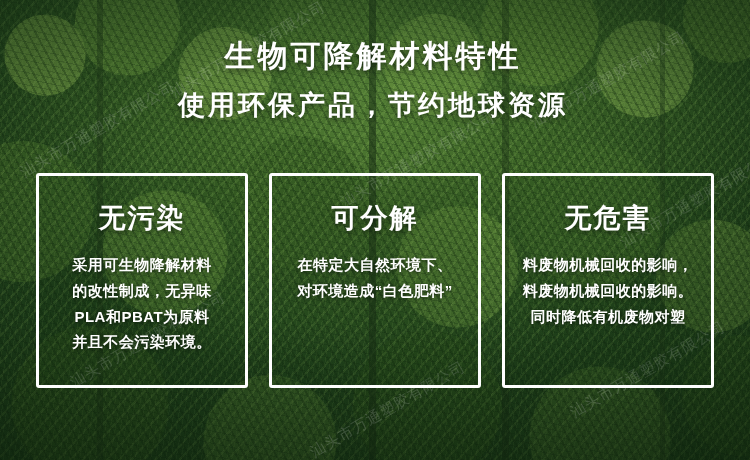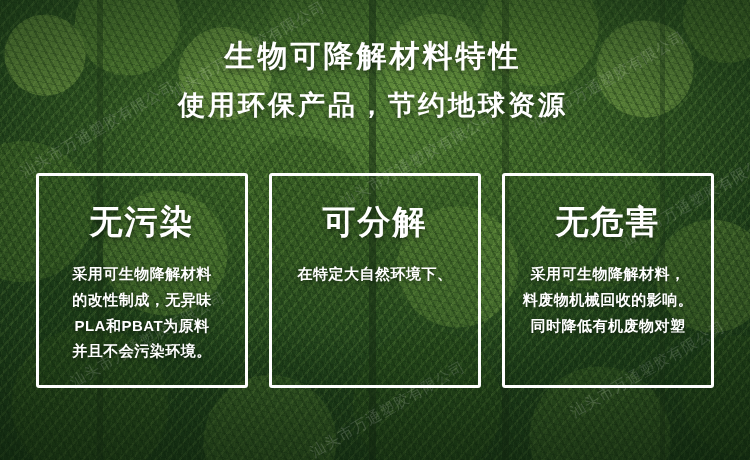--- a/index.html
+++ b/index.html
@@ -128,21 +128,21 @@
     width: 212px;
     height: 215px;
     border: 3px solid #ffffff;
     border-radius: 3px;
     box-sizing: border-box;
     padding: 24px 10px 14px 10px;
     text-align: center;
     background: rgba(20,48,20,0.10);
   }
   .card-title {
-    font-size: 33px;
+    font-size: 27px;
     font-weight: bold;
     color: #ffffff;
     letter-spacing: 2px;
     text-shadow: 0 2px 5px rgba(0,0,0,0.5);
     margin-bottom: 16px;
   }
   .card-body {
     font-size: 15px;
     font-weight: bold;
     color: #ffffff;
@@ -191,26 +191,27 @@
         <div>的改性制成，无异味</div>
         <div>PLA和PBAT为原料</div>
         <div>并且不会污染环境。</div>
       </div>
     </div>
 
     <div class="card">
       <div class="card-title">可分解</div>
       <div class="card-body">
         <div>在特定大自然环境下、</div>
+        <div>对环境造成“白色肥料”</div>
       </div>
     </div>
 
     <div class="card">
       <div class="card-title">无危害</div>
       <div class="card-body">
-        <div>采用可生物降解材料，</div>
+        <div>料废物机械回收的影响，</div>
         <div>料废物机械回收的影响。</div>
         <div>同时降低有机废物对塑</div>
       </div>
     </div>
 
   </div>
 </div>
 
 </body></html>

